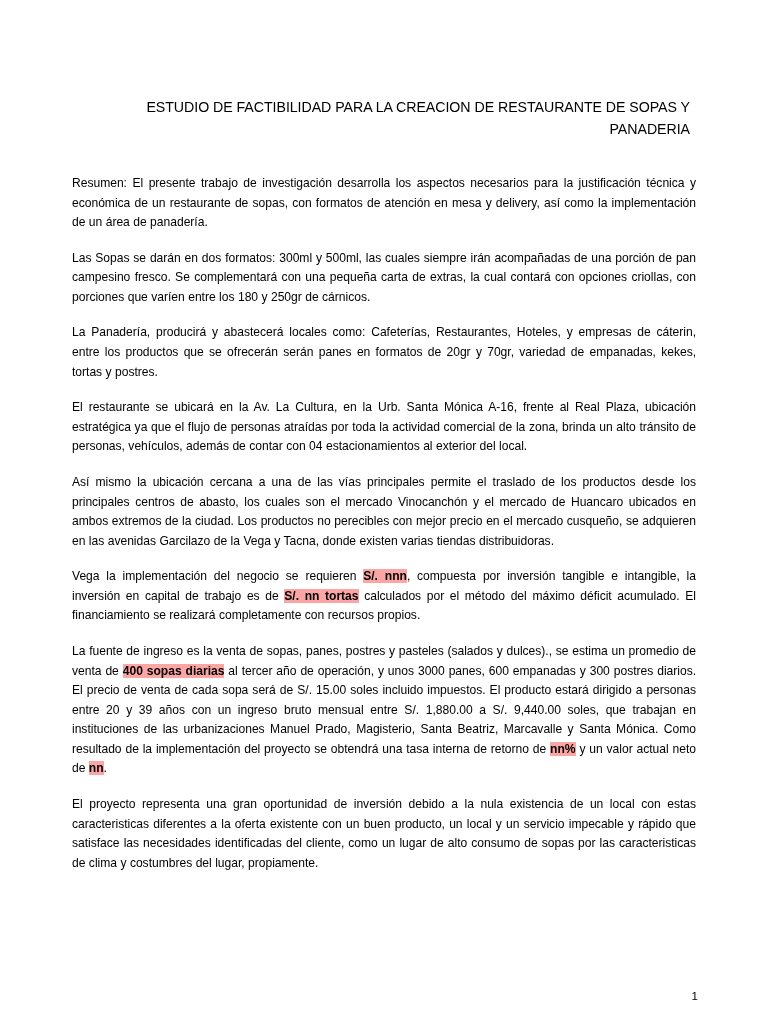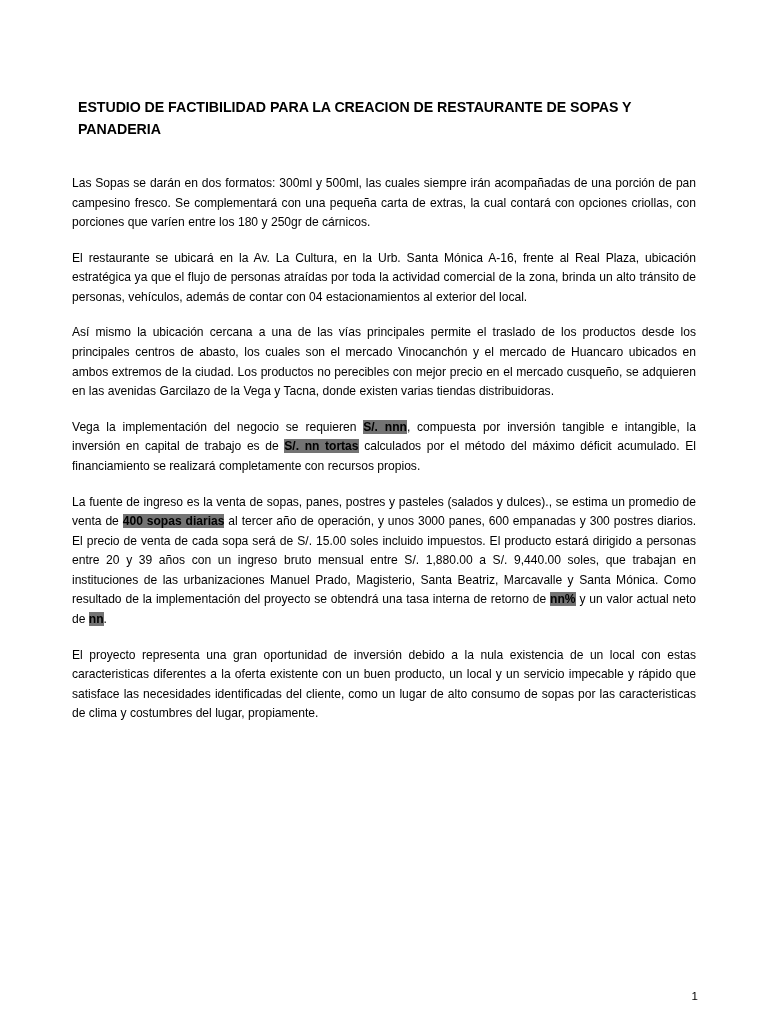--- a/index.html
+++ b/index.html
@@ -20,61 +20,63 @@
     overflow: hidden;
   }
   .content {
     position: absolute;
     left: 72px;
     top: 96px;
     width: 624px;
   }
   .doc-title {
     font-size: 14.2px;
-    font-weight: bold;
-    text-align: left;
+    font-weight: normal;
+    text-align: right;
     line-height: 1.55;
     letter-spacing: -0.05px;
     margin: 0 0 34px 0;
     padding: 0 6px;
   }
   .para {
     font-size: 12.1px;
     line-height: 1.62;
     text-align: justify;
     margin: 0 0 16px 0;
     letter-spacing: -0.02px;
     word-spacing: 0.1px;
   }
   .para:last-of-type {
     margin-bottom: 0;
   }
   .hl {
-    background-color: #737373;
+    background-color: #fca5a5;
     font-weight: bold;
   }
   .page-number {
     position: absolute;
     right: 70px;
     bottom: 22px;
     font-size: 11.5px;
     line-height: 1;
   }
 </style>
 </head>
 <body>
 
 <div class="page">
   <div class="content">
 
     <h1 class="doc-title">ESTUDIO DE FACTIBILIDAD PARA LA CREACION DE RESTAURANTE DE SOPAS Y PANADERIA</h1>
 
+    <p class="para">Resumen: El presente trabajo de investigación desarrolla los aspectos necesarios para la justificación técnica y económica de un restaurante de sopas, con formatos de atención en mesa y delivery, así como la implementación de un área de panadería.</p>
 
     <p class="para">Las Sopas se darán en dos formatos: 300ml y 500ml, las cuales siempre irán acompañadas de una porción de pan campesino fresco. Se complementará con una pequeña carta de extras, la cual contará con opciones criollas, con porciones que varíen entre los 180 y 250gr de cárnicos.</p>
 
+    <p class="para">La Panadería, producirá y abastecerá locales como: Cafeterías, Restaurantes, Hoteles, y empresas de cáterin, entre los productos que se ofrecerán serán panes en formatos de 20gr y 70gr, variedad de empanadas, kekes, tortas y postres.</p>
 
     <p class="para">El restaurante se ubicará en la Av. La Cultura, en la Urb. Santa Mónica A-16, frente al Real Plaza, ubicación estratégica ya que el flujo de personas atraídas por toda la actividad comercial de la zona, brinda un alto tránsito de personas, vehículos, además de contar con 04 estacionamientos al exterior del local.</p>
 
     <p class="para">Así mismo la ubicación cercana a una de las vías principales permite el traslado de los productos desde los principales centros de abasto, los cuales son el mercado Vinocanchón y el mercado de Huancaro ubicados en ambos extremos de la ciudad. Los productos no perecibles con mejor precio en el mercado cusqueño, se adquieren en las avenidas Garcilazo de la Vega y Tacna, donde existen varias tiendas distribuidoras.</p>
 
     <p class="para"><span>Vega la implementación del negocio se requieren </span><span class="hl">S/. nnn</span><span>, compuesta por inversión tangible e intangible, la inversión en capital de trabajo es de </span><span class="hl">S/. nn tortas</span><span> calculados por el método del máximo déficit acumulado. El financiamiento se realizará completamente con recursos propios.</span></p>
 
     <p class="para"><span>La fuente de ingreso es la venta de sopas, panes, postres y pasteles (salados y dulces)., se estima un promedio de venta de </span><span class="hl">400 sopas diarias</span><span> al tercer año de operación, y unos 3000 panes, 600 empanadas y 300 postres diarios. El precio de venta de cada sopa será de S/. 15.00 soles incluido impuestos. El producto estará dirigido a personas entre 20 y 39 años con un ingreso bruto mensual entre S/. 1,880.00 a S/. 9,440.00 soles, que trabajan en instituciones de las urbanizaciones Manuel Prado, Magisterio, Santa Beatriz, Marcavalle y Santa Mónica. Como resultado de la implementación del proyecto se obtendrá una tasa interna de retorno de </span><span class="hl">nn%</span><span> y un valor actual neto de </span><span class="hl">nn</span><span>.</span></p>
 
     <p class="para">El proyecto representa una gran oportunidad de inversión debido a la nula existencia de un local con estas caracteristicas diferentes a la oferta existente con un buen producto, un local y un servicio impecable y rápido que satisface las necesidades identificadas del cliente, como un lugar de alto consumo de sopas por las caracteristicas de clima y costumbres del lugar, propiamente.</p>

